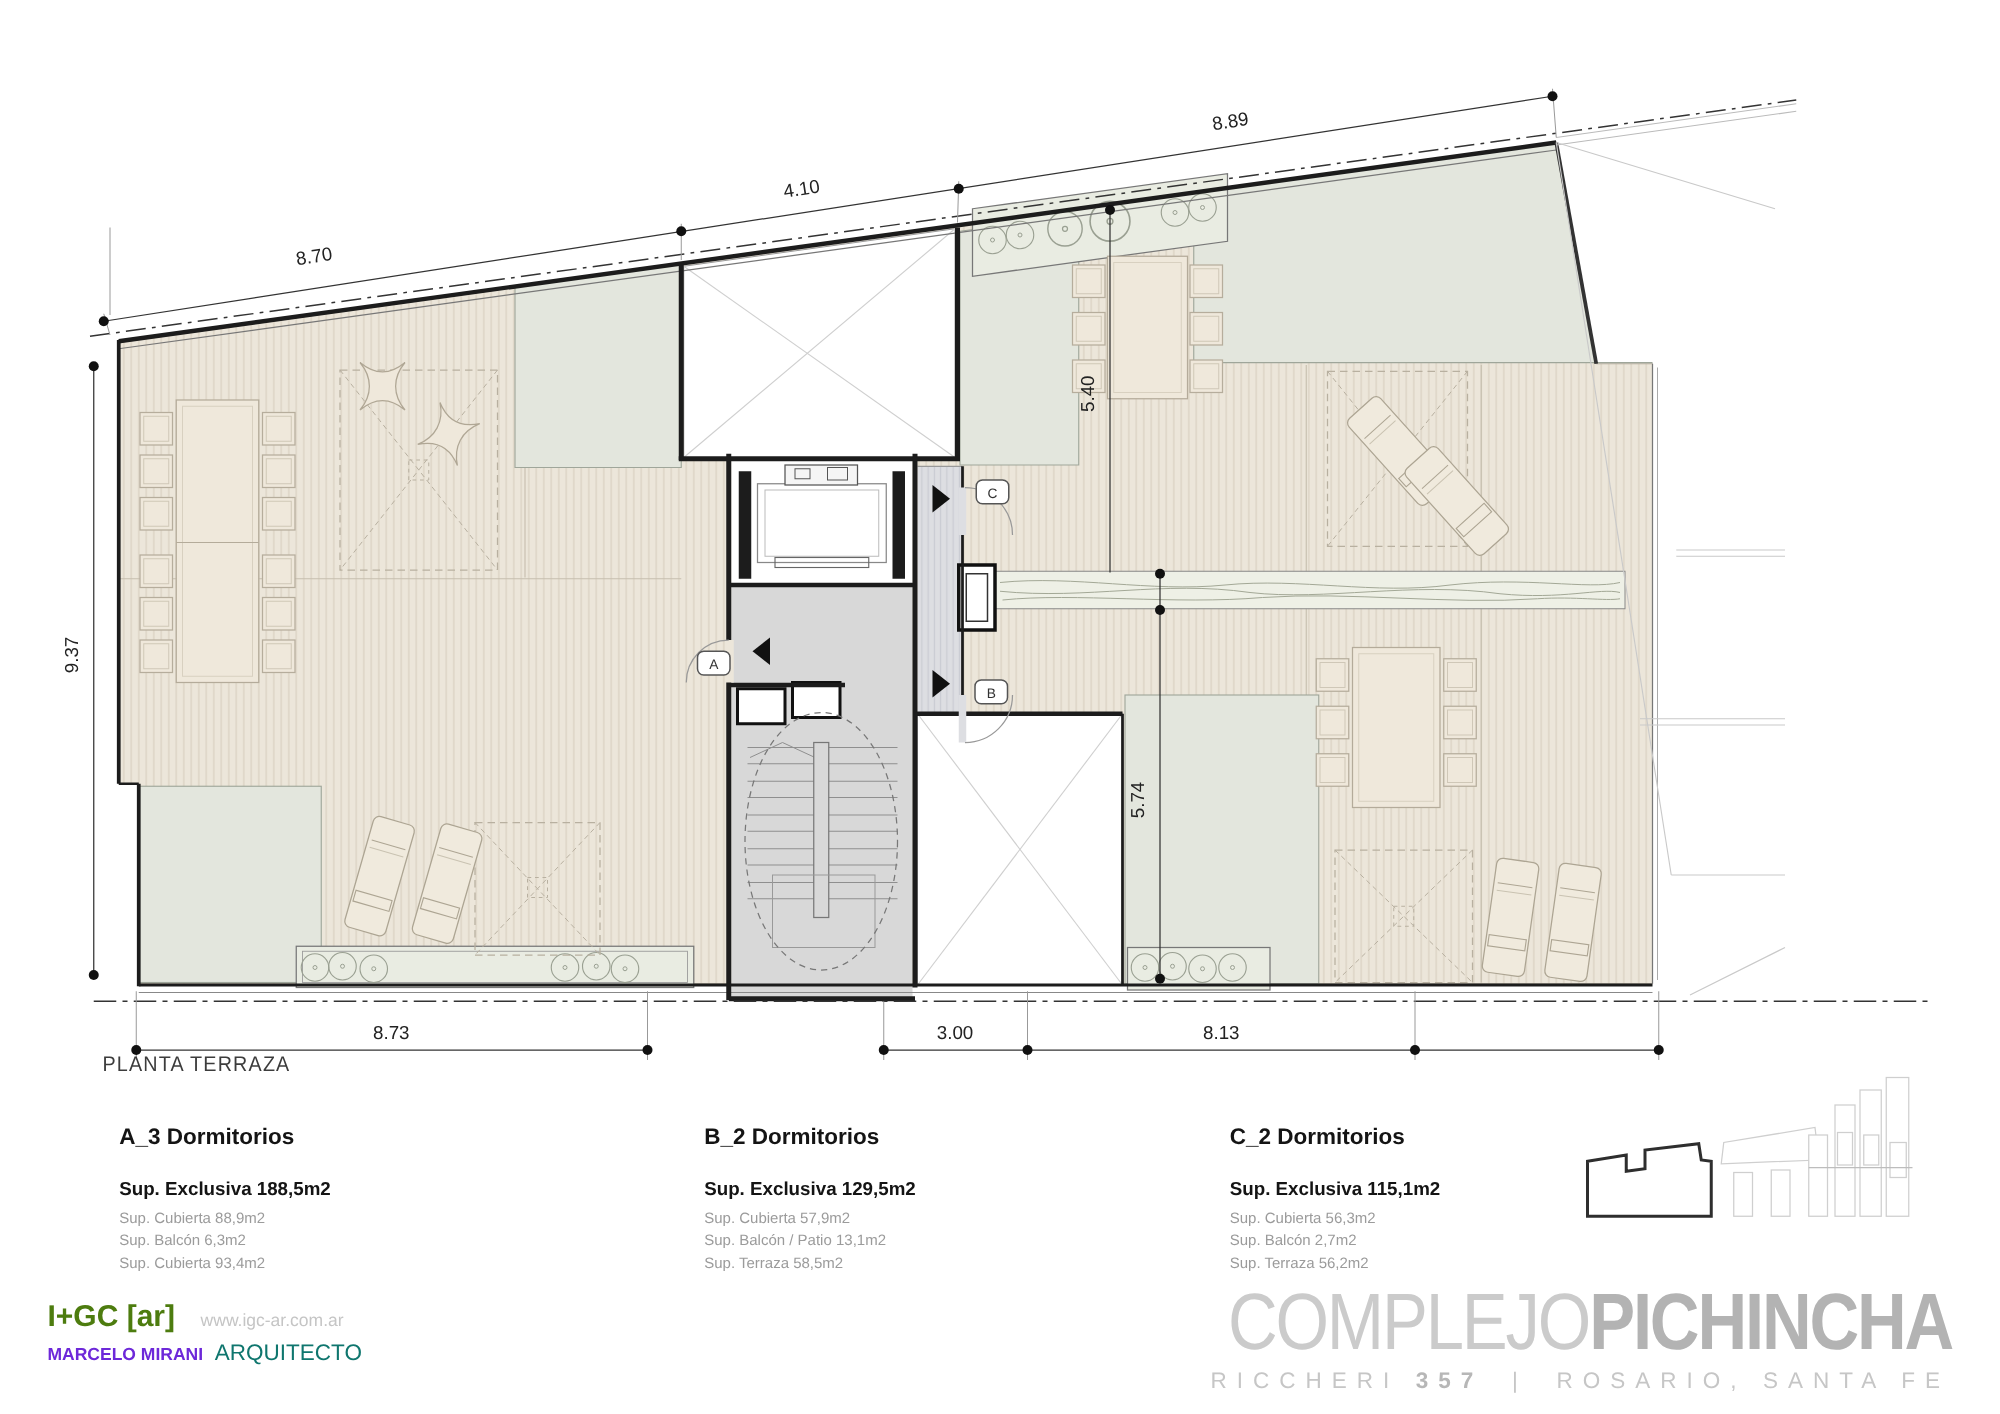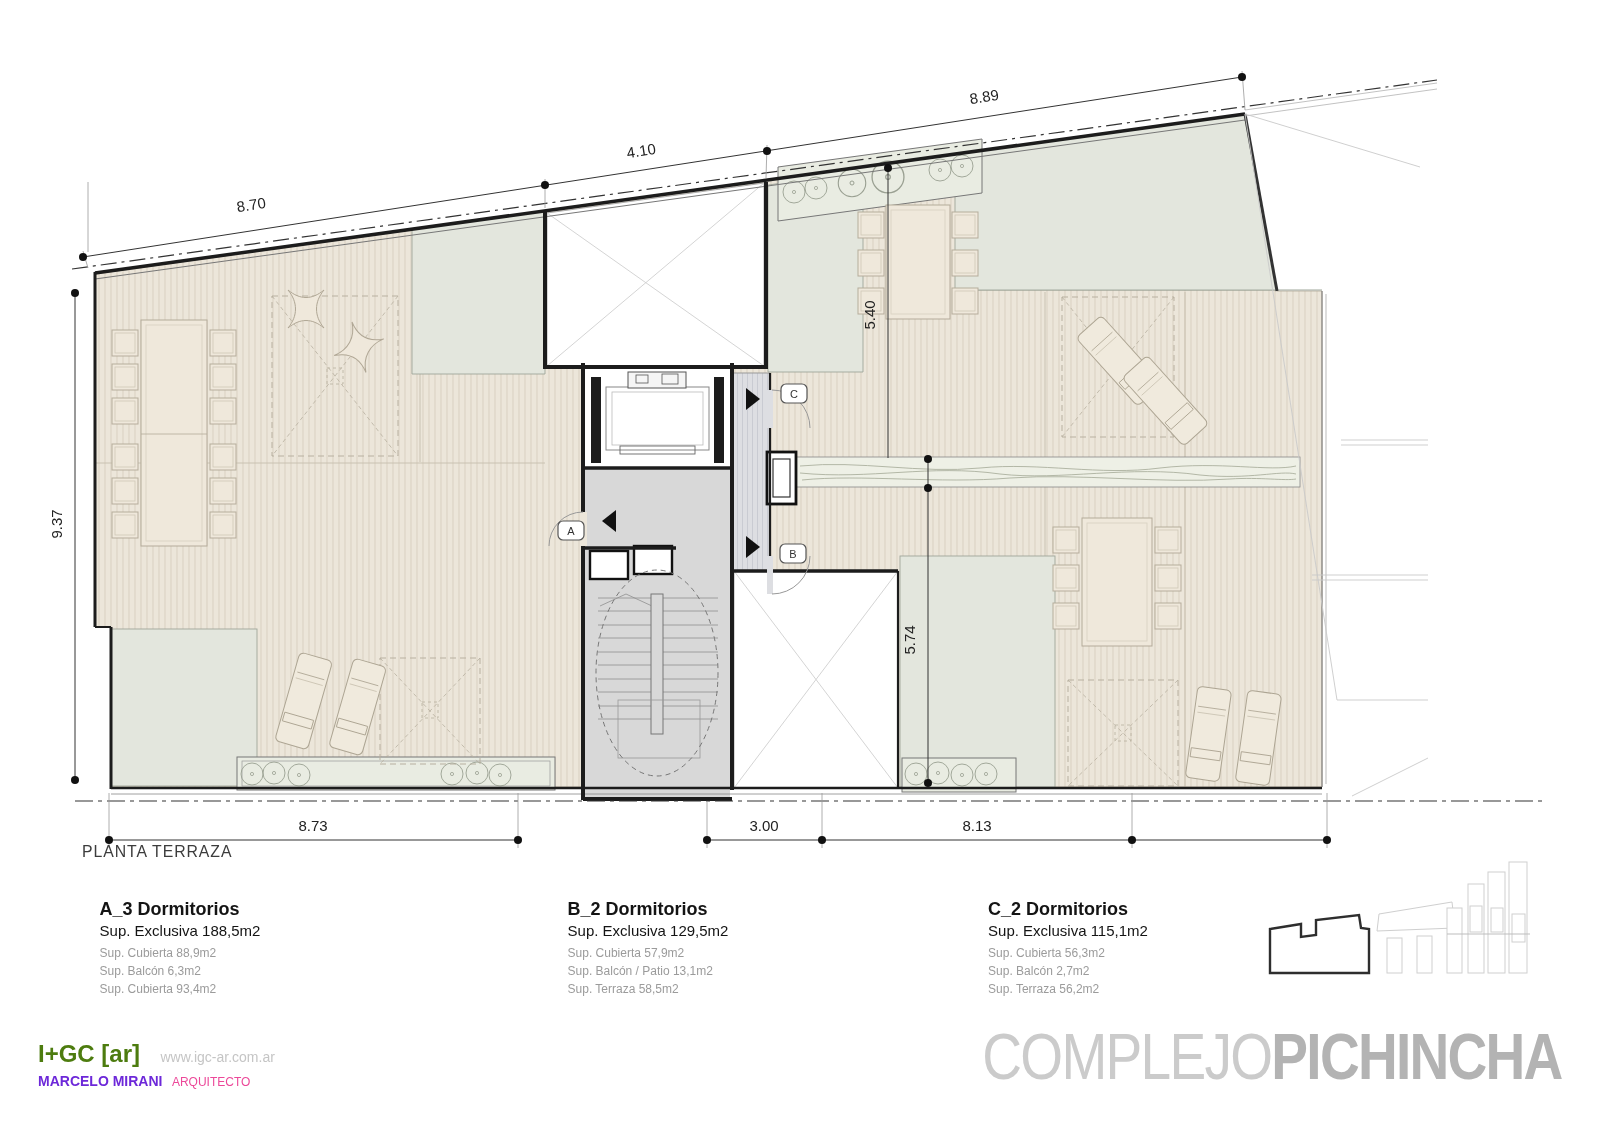--- a/index.html
+++ b/index.html
@@ -7,28 +7,28 @@
          font-family:"Liberation Sans", sans-serif;}
   svg{position:absolute;left:0;top:0;}
   svg text{font-family:"Liberation Sans", sans-serif;fill:#222;}
   .dim{font-size:15px;}
   .doorlab{font-size:11px;fill:#333;}
   .abs{position:absolute;}
   .plan-title{left:82px;top:842px;font-size:17px;color:#3c3c3c;letter-spacing:1px;
               transform:scaleX(.93);transform-origin:left top;white-space:nowrap;}
   .unit{top:898px;transform:translateX(-50%);text-align:left;white-space:nowrap;}
   .unit .t1{font-size:18px;font-weight:bold;color:#141414;line-height:23px;}
-  .unit .t2{font-size:15px;font-weight:normal;color:#141414;line-height:20px;margin-bottom:3px;}
+  .unit .t2{font-size:15px;font-weight:bold;color:#141414;line-height:20px;margin-bottom:3px;margin-top:21px;}
   .unit .g{font-size:12px;color:#9b9b9b;line-height:18px;}
   .footerL{left:38px;top:1040px;white-space:nowrap;}
   .footerL .l1 .firm{font-size:24px;font-weight:bold;color:#4d7c0f;}
   .footerL .l1 .site{font-size:14px;color:#c5c5c5;margin-left:16px;margin-top:24px;}
   .footerL .l2{margin-top:4px;}
   .footerL .l2 .arch{font-size:14px;font-weight:bold;color:#6d28d9;}
-  .footerL .l2 .role{font-size:12px;color:#ec4899;margin-left:5px;}
+  .footerL .l2 .role{font-size:18px;color:#0f766e;margin-left:5px;}
   .brand{right:38px;top:1020px;text-align:right;white-space:nowrap;
          transform:scaleX(.86);transform-origin:right top;}
   .brand .lt{font-size:64px;color:#cbcbcb;letter-spacing:-2px;}
   .brand .bd{font-size:64px;color:#b3b3b3;font-weight:bold;letter-spacing:-2px;}
   .addr{right:40px;top:1094px;text-align:right;white-space:nowrap;font-size:18px;
         letter-spacing:8px;color:#c6c6c6;}
   .addr .num{font-weight:bold;color:#b7b7b7;}
   .addr .sep{margin:0 10px;}
 </style>
 </head>
@@ -427,14 +427,21 @@
   </div>
   <div class="l2">
     <span class="arch">MARCELO MIRANI</span>
     <span class="role">ARQUITECTO</span>
   </div>
 </div>
 
 <div class="abs brand">
   <span class="lt">COMPLEJO</span><span class="bd">PICHINCHA</span>
 </div>
+<div class="abs addr">
+  <span>RICCHERI</span>
+  <span class="num">357</span>
+  <span class="sep">|</span>
+  <span>ROSARIO,</span>
+  <span>SANTA FE</span>
+</div>
 
 </div>
 
 </body></html>

